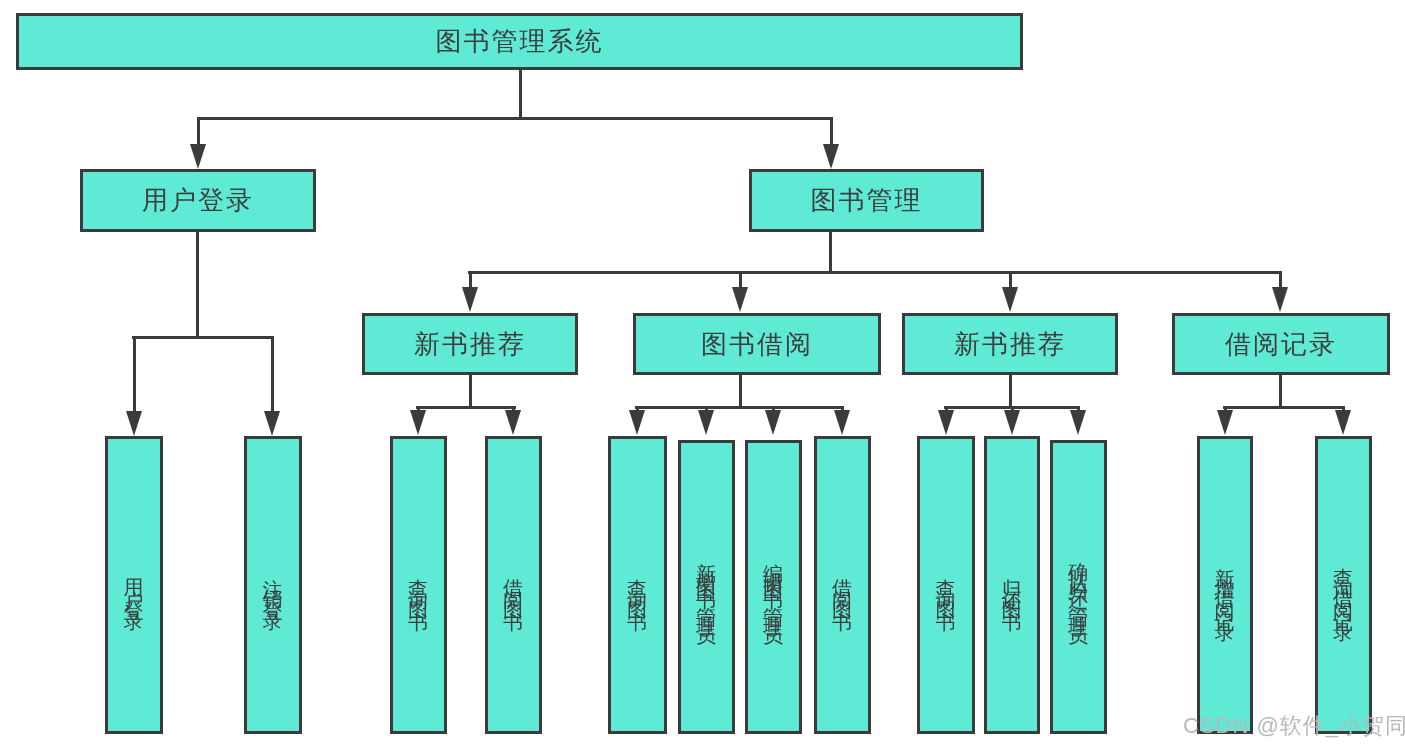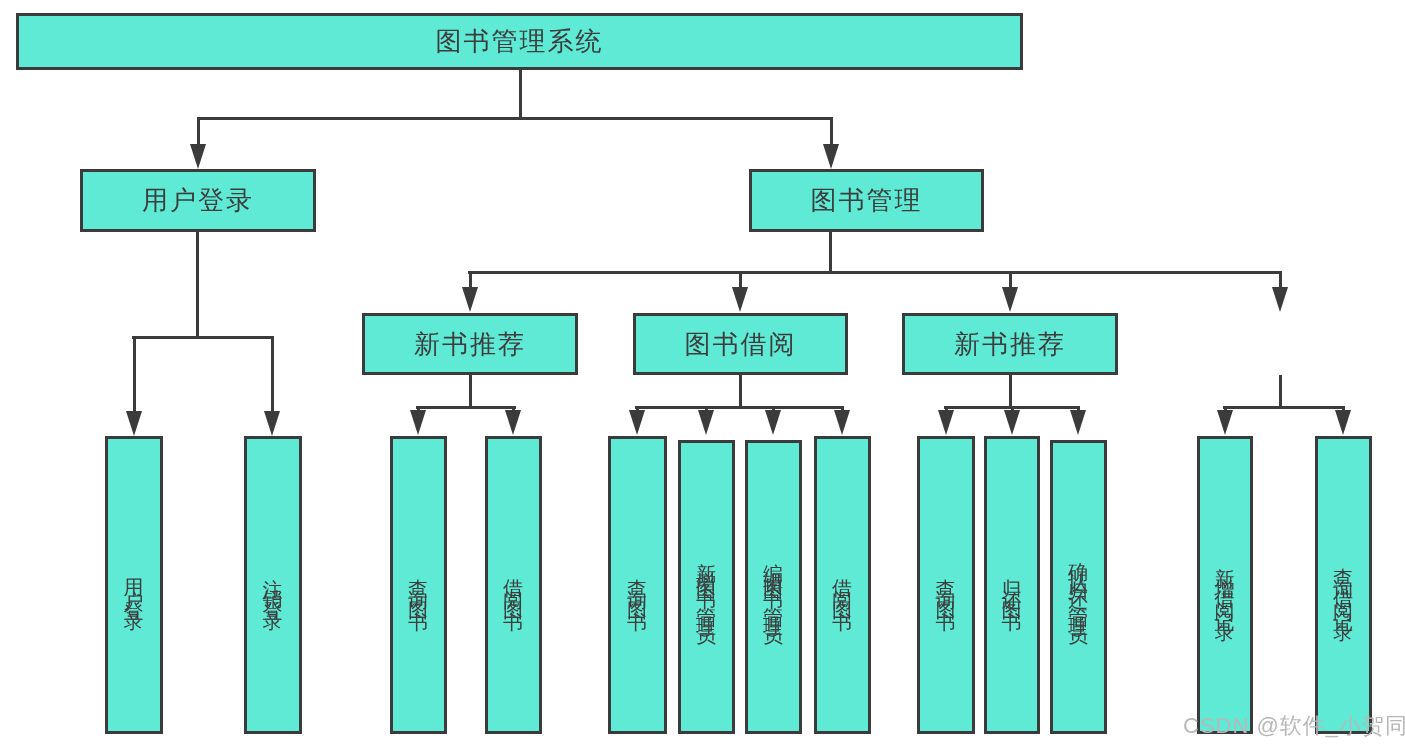--- a/index.html
+++ b/index.html
@@ -49,22 +49,23 @@
   <div class="ln" style="left:469px;top:271px;width:3px;height:18px;"></div>
   <div class="ah" style="left:462px;top:287px;"></div>
   <div class="ln" style="left:739px;top:271px;width:3px;height:18px;"></div>
   <div class="ah" style="left:732px;top:287px;"></div>
   <div class="ln" style="left:1009px;top:271px;width:3px;height:18px;"></div>
   <div class="ah" style="left:1002px;top:287px;"></div>
   <div class="ln" style="left:1279px;top:271px;width:3px;height:18px;"></div>
   <div class="ah" style="left:1272px;top:287px;"></div>
 
   <div class="box h-box" style="left:362px;top:313px;width:216px;height:62px;">新书推荐</div>
-  <div class="box h-box" style="left:633px;top:313px;width:215px;height:62px;">图书借阅</div>
+  <div class="box h-box" style="left:633px;top:313px;width:248px;height:62px;">图书借阅</div>
   <div class="box h-box" style="left:902px;top:313px;width:216px;height:62px;">新书推荐</div>
+  <div class="box h-box" style="left:1172px;top:313px;width:218px;height:62px;">借阅记录</div>
 
   <div class="ln" style="left:469px;top:375px;width:3px;height:32px;"></div>
   <div class="ln" style="left:416px;top:406px;width:100px;height:3px;"></div>
   <div class="ln" style="left:417px;top:406px;width:3px;height:8px;"></div>
   <div class="ah" style="left:410px;top:410px;"></div>
   <div class="ln" style="left:512px;top:406px;width:3px;height:8px;"></div>
   <div class="ah" style="left:505px;top:410px;"></div>
 
   <div class="ln" style="left:739px;top:375px;width:3px;height:32px;"></div>
   <div class="ln" style="left:635px;top:406px;width:209px;height:3px;"></div>

